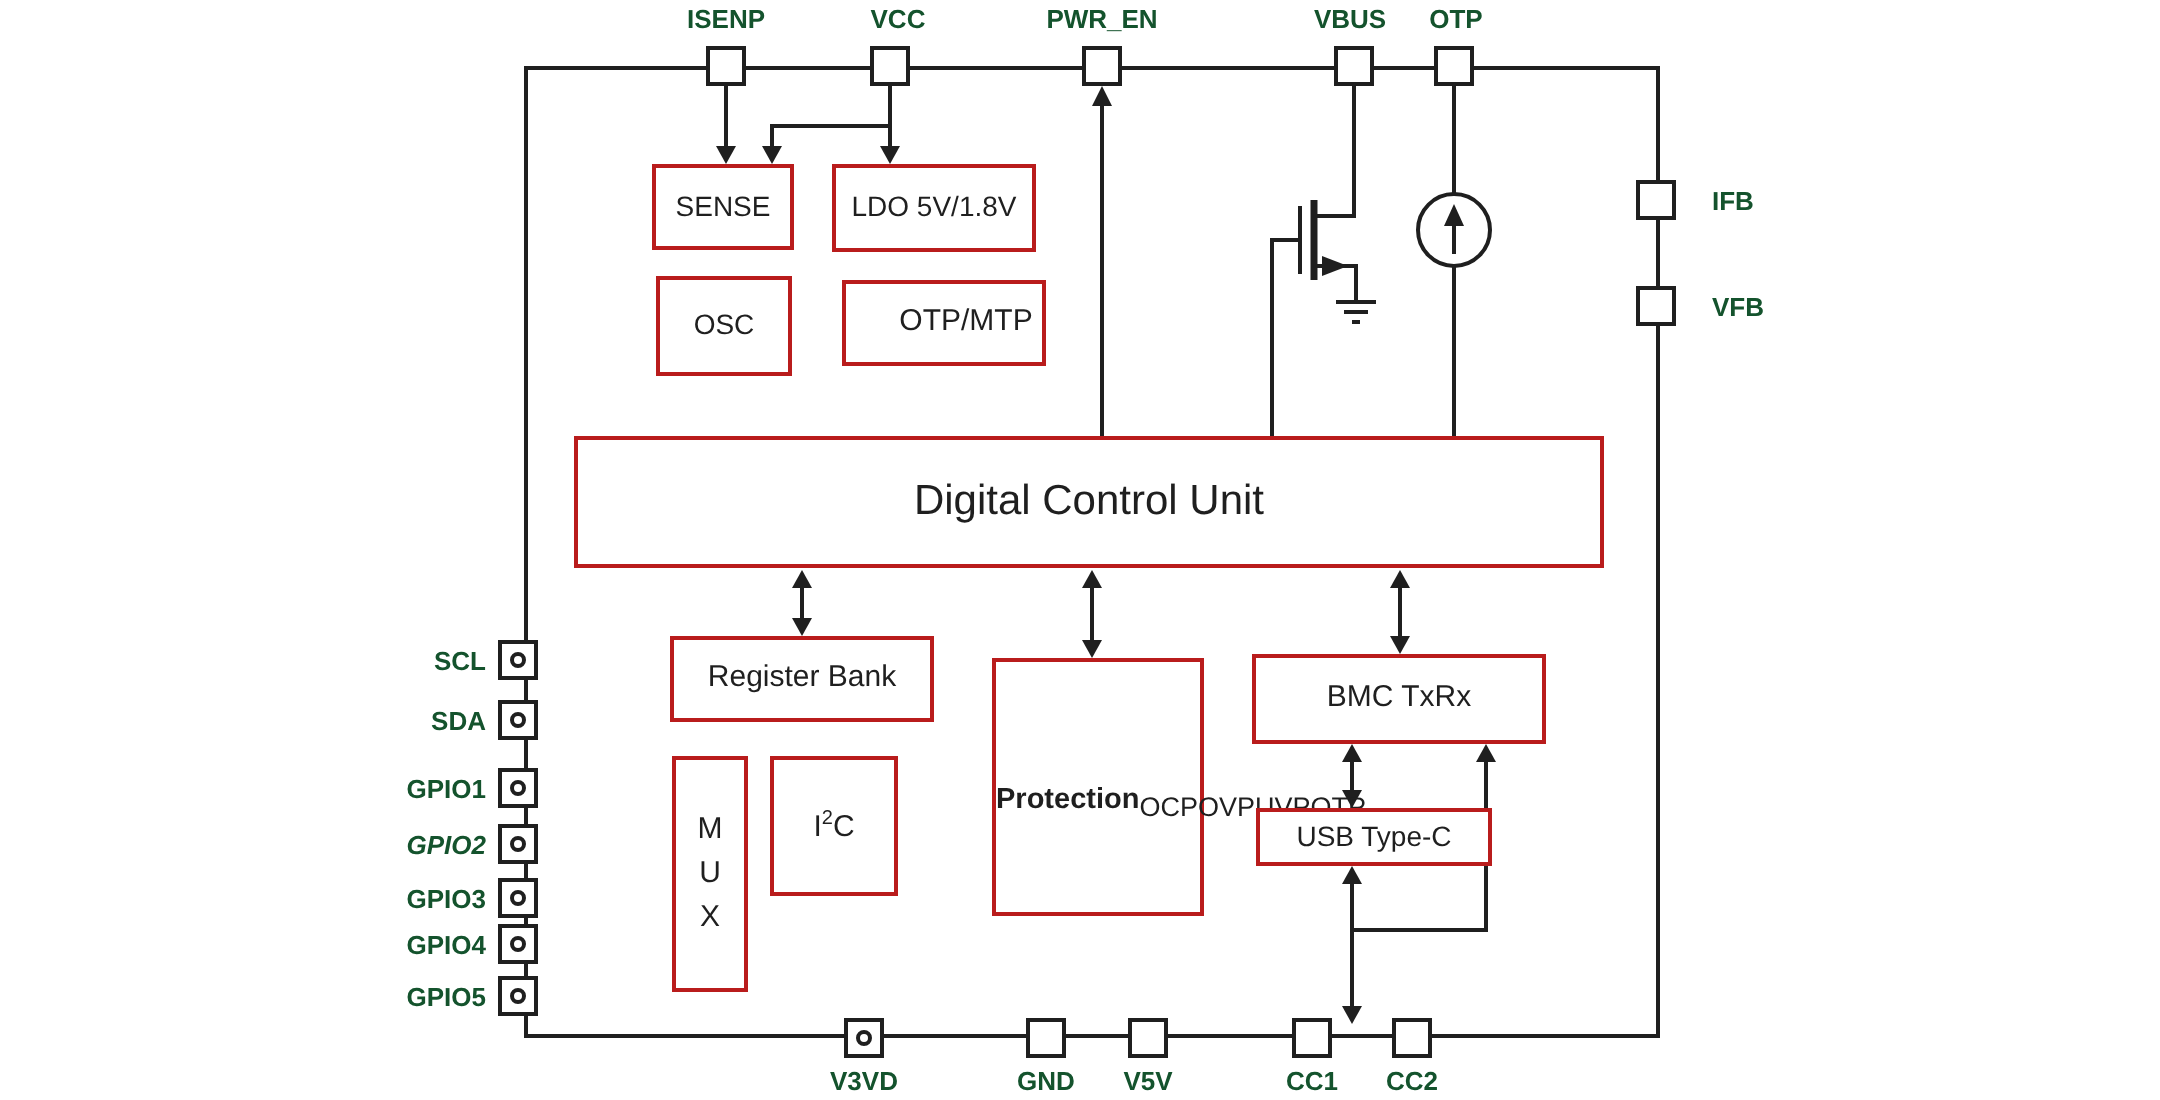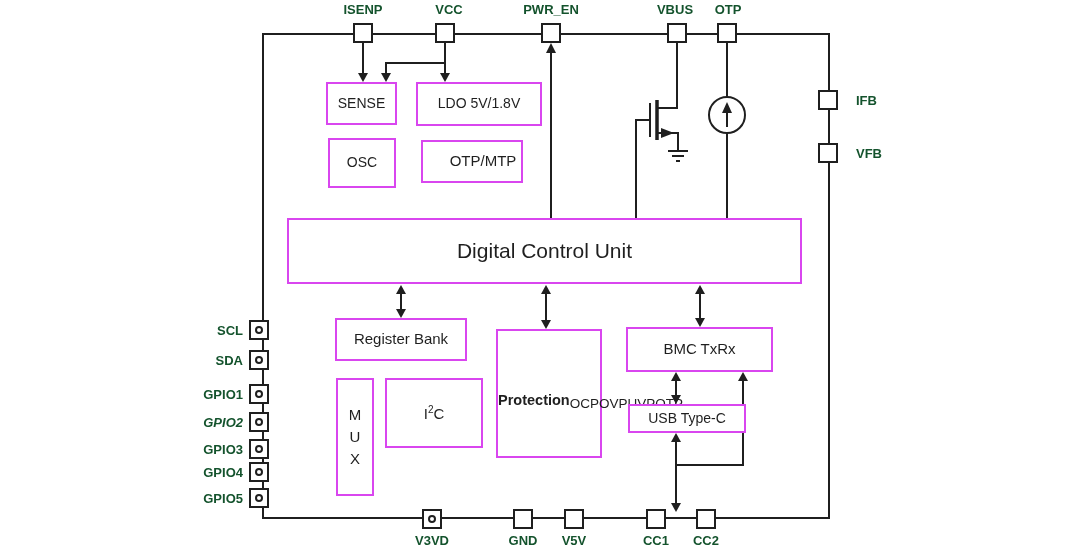--- a/index.html
+++ b/index.html
@@ -1,21 +1,21 @@
 <!DOCTYPE html>
 <html><head>
 <meta charset="utf-8">
 <style>
   html,body{margin:0;padding:0;background:#fff;}
   #stage{
     position:relative;width:1080px;height:550px;background:#ffffff;
     font-family:"Liberation Sans",sans-serif;overflow:hidden;
   }
   .blk{
-    position:absolute;background:#ffffff;border:2px solid #d946ef;box-sizing:border-box;
+    position:absolute;background:#ffffff;border:2px solid #b91c1c;box-sizing:border-box;
     display:flex;align-items:center;justify-content:center;
     color:#1f1f1f;font-size:14px;z-index:3;text-align:center;line-height:1.1;
   }
   .pin{
     position:absolute;width:20px;height:20px;background:#ffffff;border:2px solid #1f1f1f;
     box-sizing:border-box;z-index:4;display:flex;align-items:center;justify-content:center;
   }
   .pin .dot{
     width:8px;height:8px;border:2px solid #1f1f1f;border-radius:50%;box-sizing:border-box;
   }
@@ -94,31 +94,31 @@
       <polygon points="695,318 705,318 700,327"></polygon>
       <polygon points="671,381 681,381 676,372"></polygon>
       <polygon points="671,395 681,395 676,404"></polygon>
       <polygon points="671,442 681,442 676,433"></polygon>
       <polygon points="671,503 681,503 676,512"></polygon>
       <polygon points="738,381 748,381 743,372"></polygon>
     </g>
   </svg>
 
   <div class="blk" style="left:326px;top:82px;width:71px;height:43px;">SENSE</div>
-  <div class="blk" style="left:416px;top:82px;width:126px;height:44px;">LDO 5V/1.8V</div>
+  <div class="blk" style="left:416px;top:82px;width:102px;height:44px;">LDO 5V/1.8V</div>
   <div class="blk" style="left:328px;top:138px;width:68px;height:50px;">OSC</div>
   <div class="blk" style="left:421px;top:140px;width:102px;height:43px;font-size:15px;padding-left:22px;">OTP/MTP</div>
   <div class="blk" style="left:335px;top:318px;width:132px;height:43px;font-size:15px;">Register Bank</div>
   <div class="blk" style="left:287px;top:218px;width:515px;height:66px;font-size:21px;">Digital Control Unit</div>
   <div class="blk" style="left:336px;top:378px;width:38px;height:118px;flex-direction:column;">
     <span class="mux-letter">M</span>
     <span class="mux-letter">U</span>
     <span class="mux-letter">X</span>
   </div>
-  <div class="blk" style="left:385px;top:378px;width:98px;height:70px;font-size:15px;">
+  <div class="blk" style="left:385px;top:378px;width:64px;height:70px;font-size:15px;">
     <span><span>I</span><sup>2</sup><span>C</span></span>
   </div>
   <div class="blk" id="prot" style="left:496px;top:329px;width:106px;height:129px;">
     <div class="ptitle">Protection</div>
     <div class="pitem">OCP</div>
     <div class="pitem">OVP</div>
     <div class="pitem">UVP</div>
     <div class="pitem">OTP</div>
   </div>
   <div class="blk" style="left:626px;top:327px;width:147px;height:45px;font-size:15px;">BMC TxRx</div>

